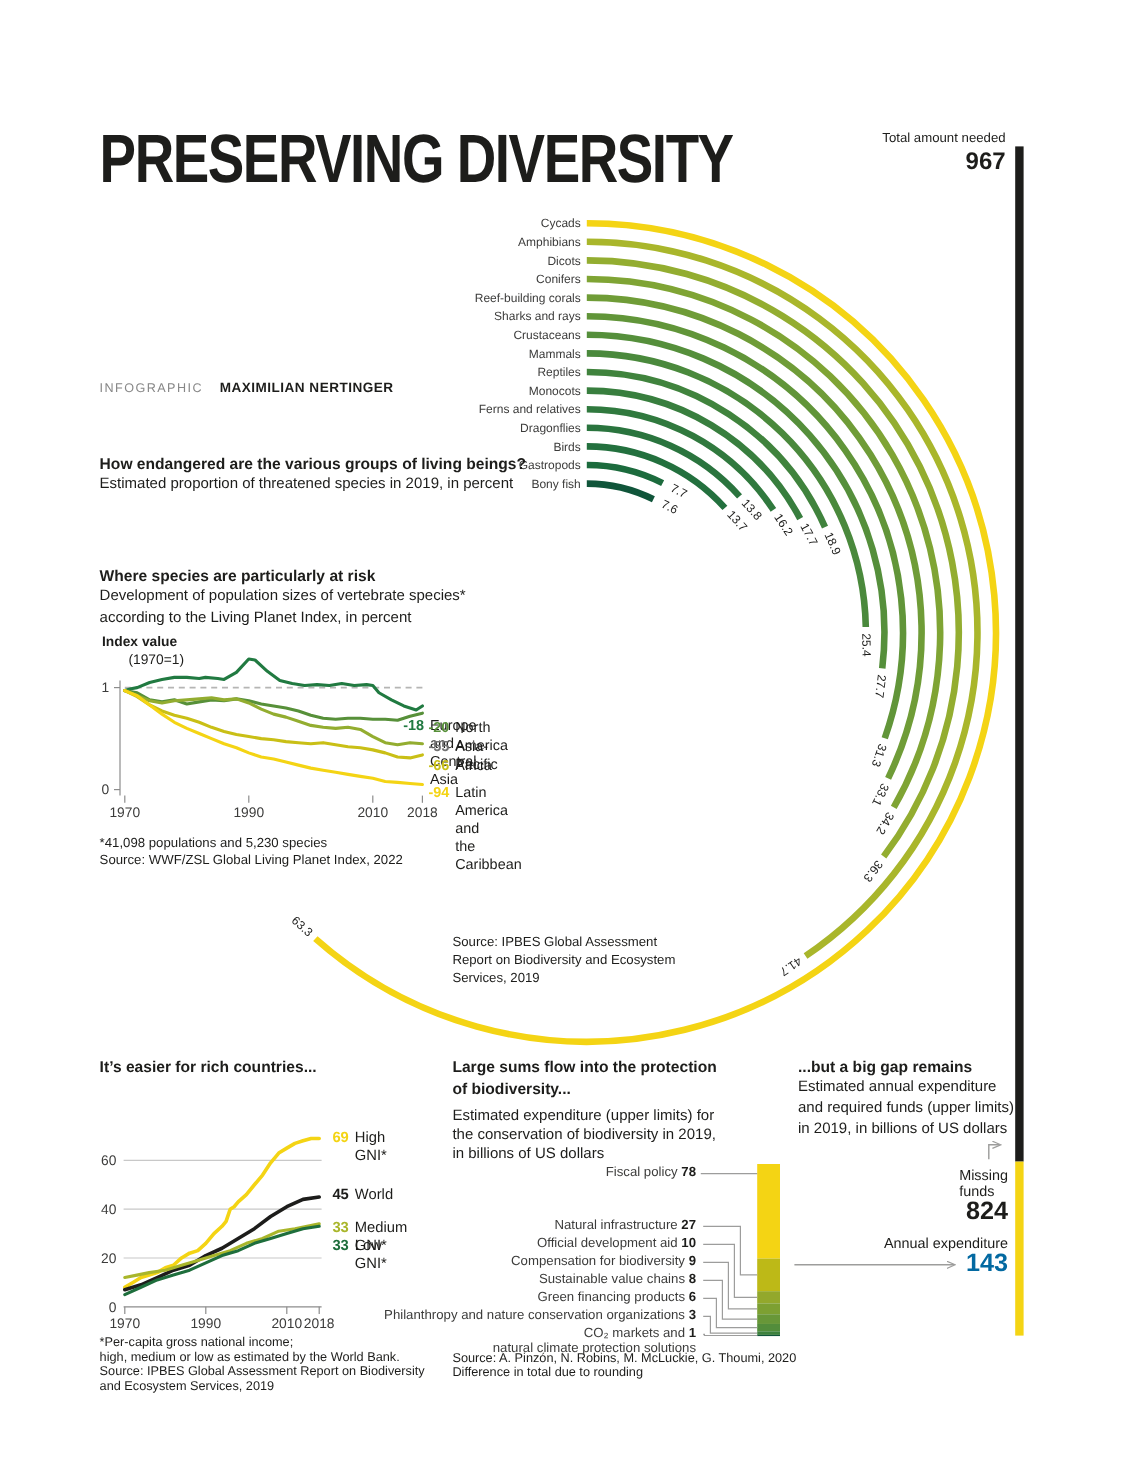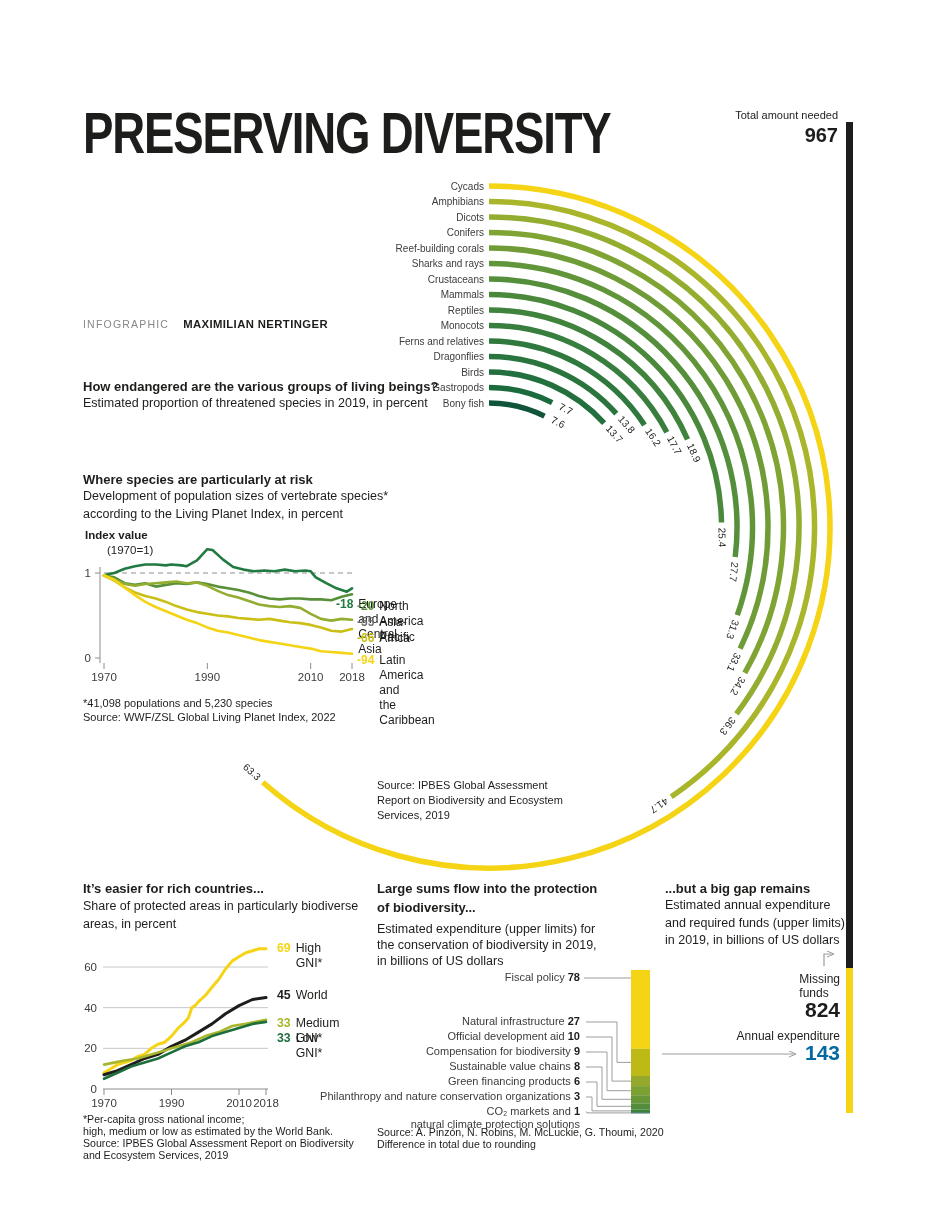--- a/index.html
+++ b/index.html
@@ -201,22 +201,20 @@
       <div class="legend-row" style="left:357px;top:653px;">
         <div class="chg" style="color:#f4d414;">-94</div>
         <div class="lbl">Latin America and
 the Caribbean</div>
       </div>
     </div>
   <div class="abs foot-lg" style="left:83px;top:697px;">*41,098 populations and 5,230 species
 Source: WWF/ZSL Global Living Planet Index, 2022</div>
 
   <div class="abs sec-title" style="left:83px;top:879px;">It’s easier for rich countries...</div>
-  <div class="abs sec-sub" style="left:83px;top:898px;">Share of protected areas in particularly biodiverse
-areas, in percent</div>
   <div class="abs" id="prot-legend">
       <div class="legend-row" style="left:277px;top:941px;font-size:12.3px;">
         <div class="chg" style="color:#f4d414;">69</div>
         <div class="lbl">High GNI*</div>
       </div>
       <div class="legend-row" style="left:277px;top:988px;font-size:12.3px;">
         <div class="chg" style="color:#1d1d1b;">45</div>
         <div class="lbl">World</div>
       </div>
       <div class="legend-row" style="left:277px;top:1016px;font-size:12.3px;">

